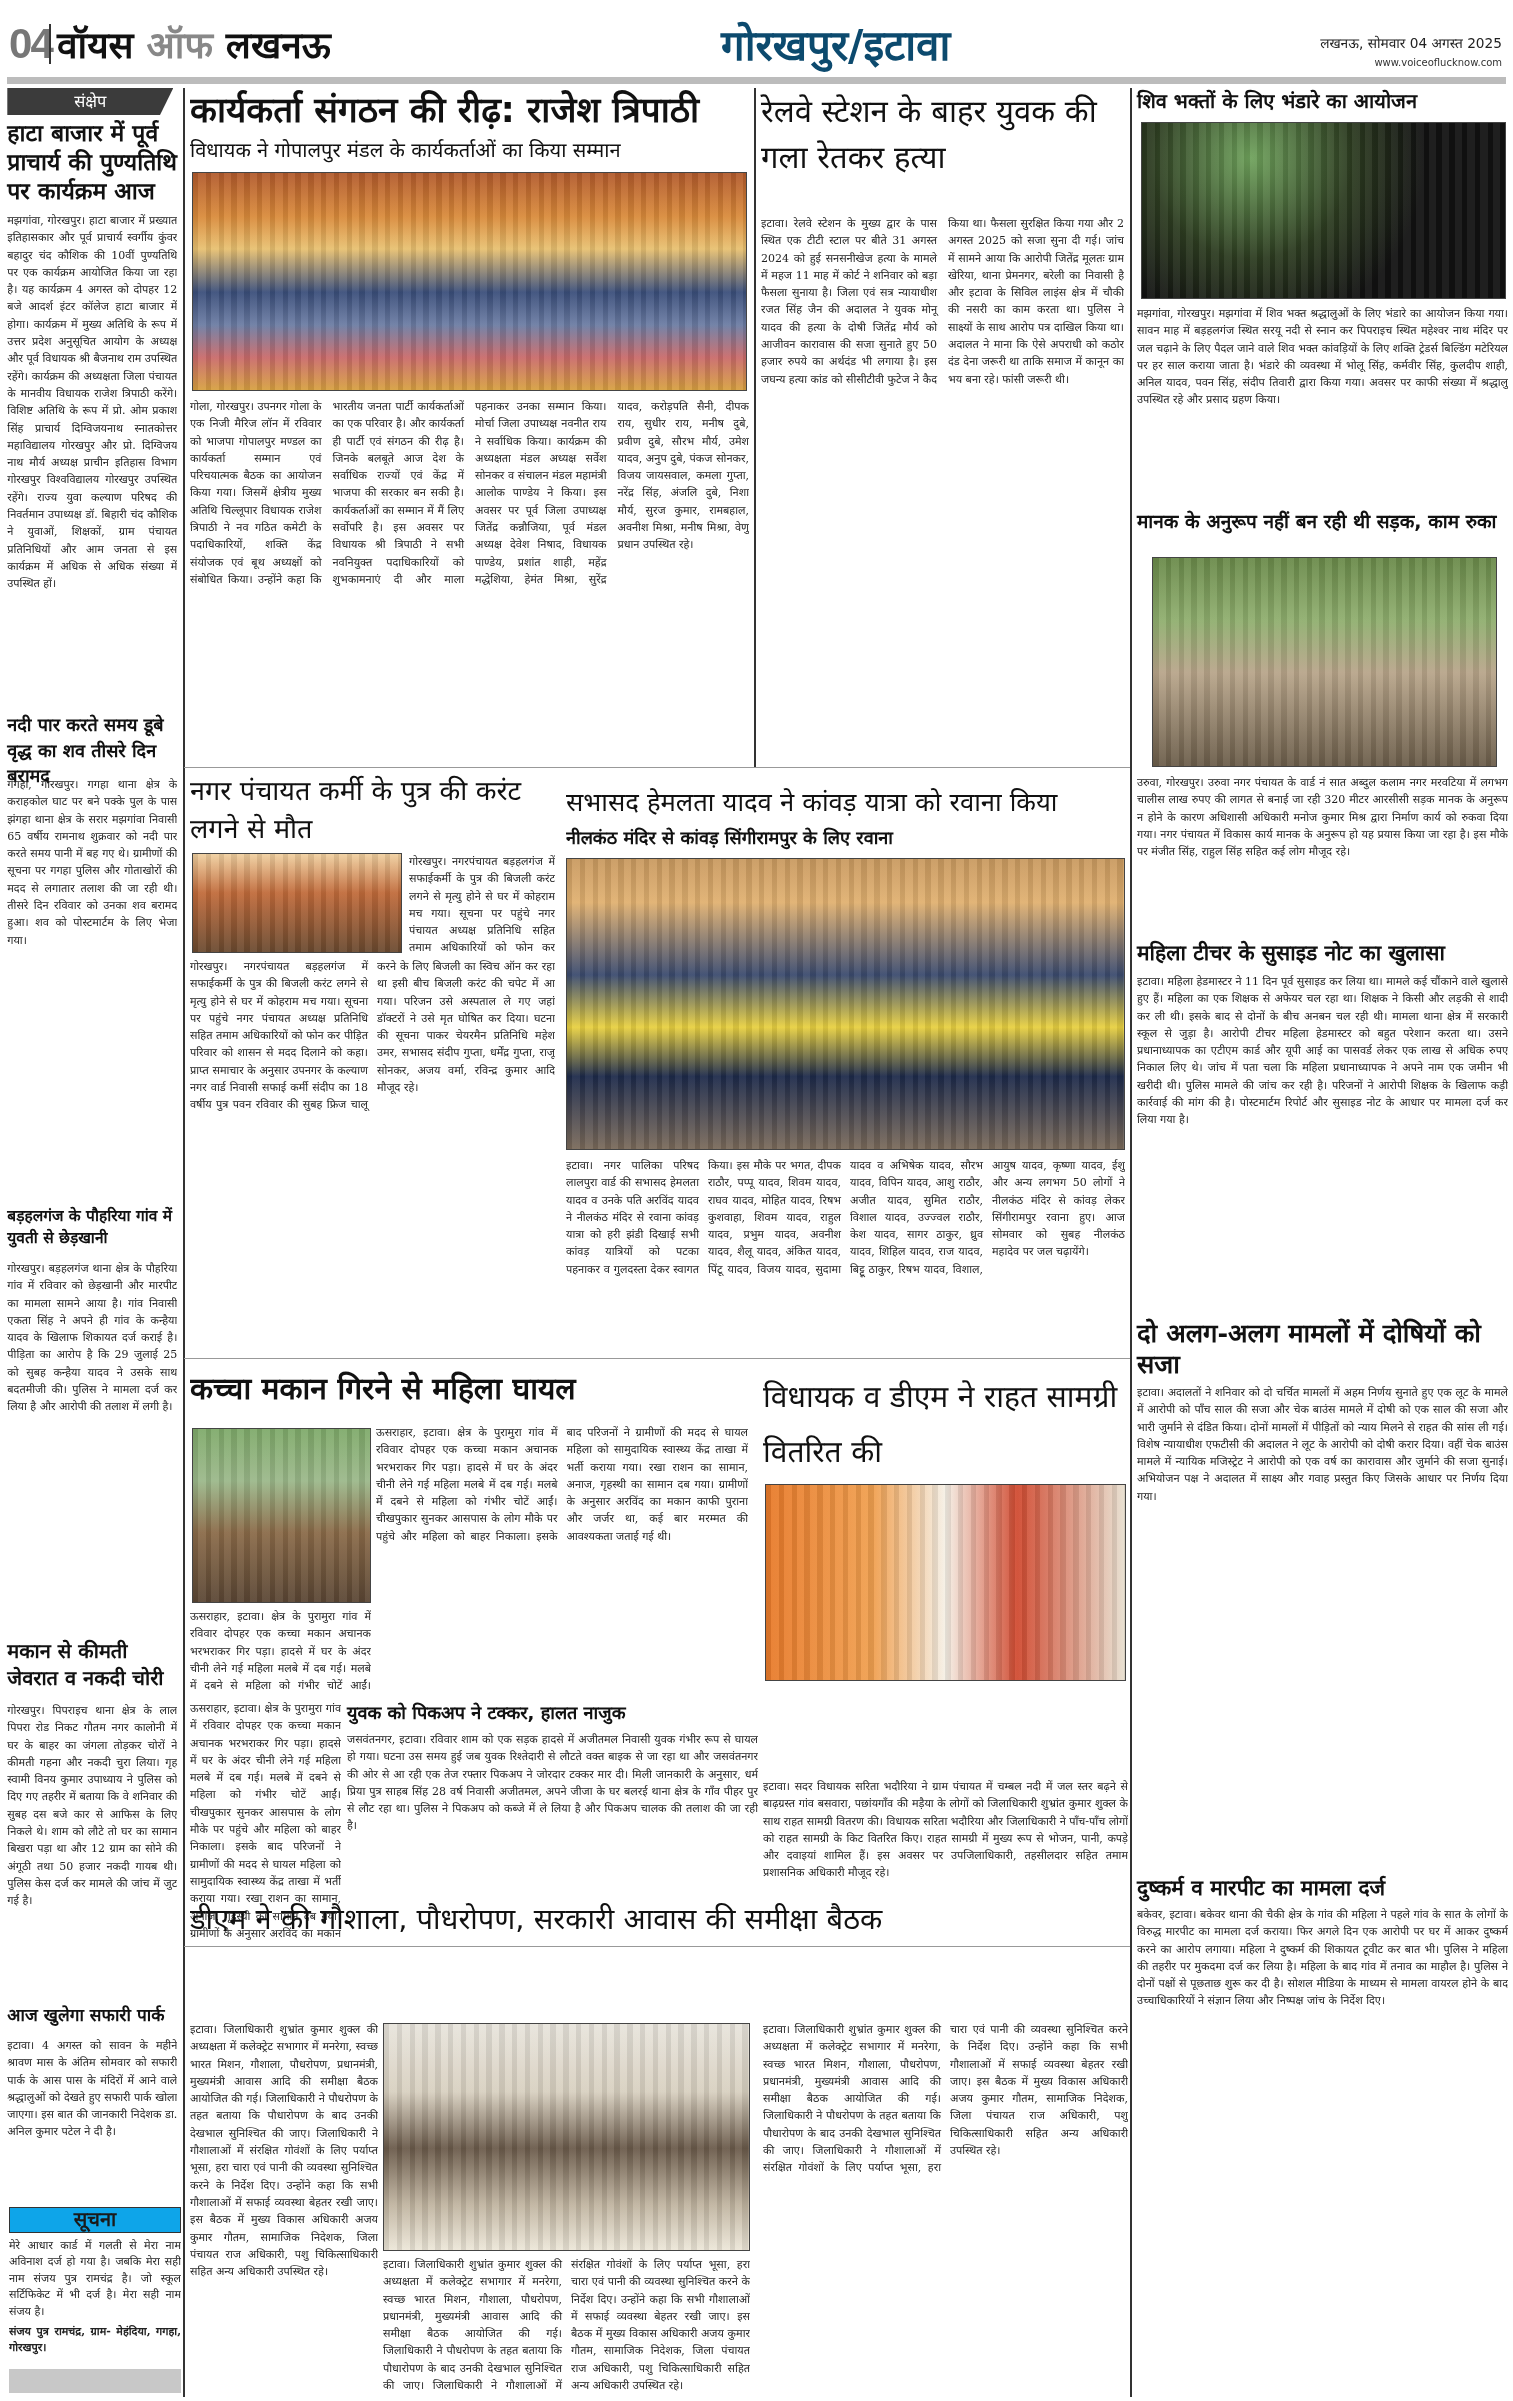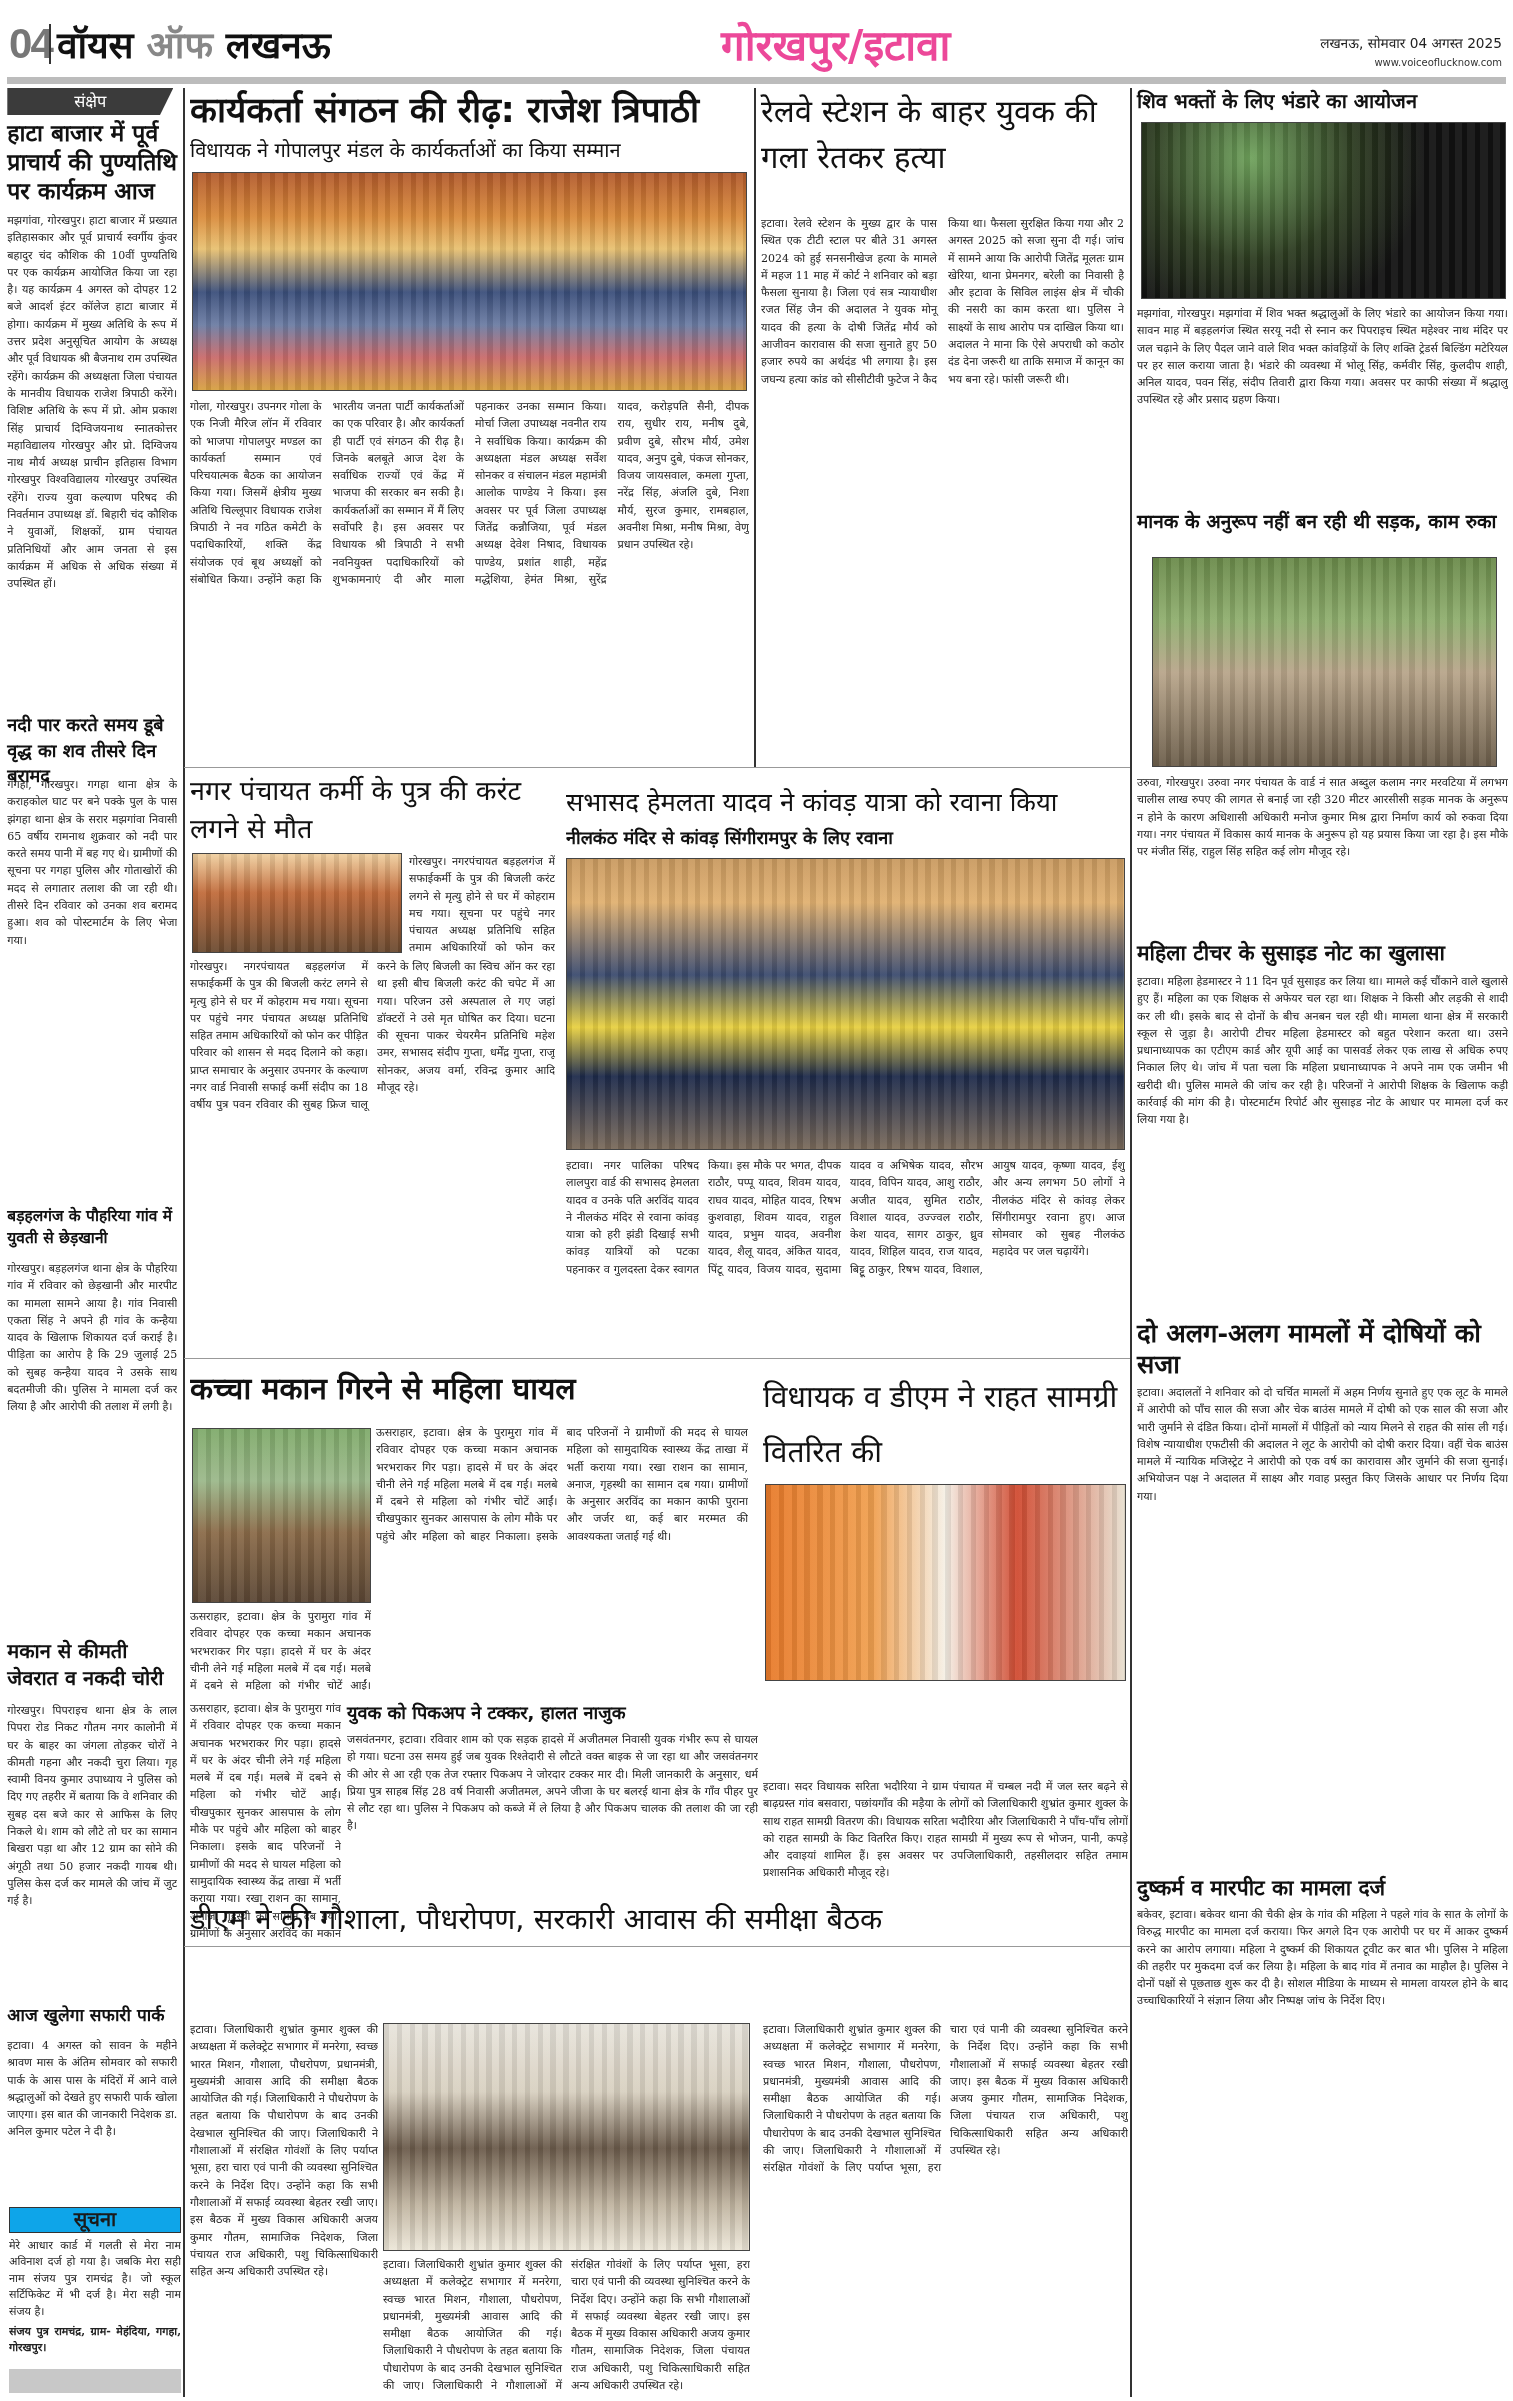--- a/index.html
+++ b/index.html
@@ -3,21 +3,21 @@
 <meta charset="utf-8">
 <style>
   * { box-sizing: border-box; margin: 0; padding: 0; }
   body { width: 1513px; height: 2401px; background: #ffffff; font-family: "DejaVu Sans", sans-serif; color: #1a1a1a; position: relative; overflow: hidden; }
   .abs { position: absolute; }
   .masthead { left: 0; top: 0; width: 1513px; height: 75px; }
   .page-no { left: 9px; top: 20px; font-size: 42px; font-weight: bold; color: #777; font-family: "Liberation Sans", sans-serif; letter-spacing: -1.8px; }
   .pn-sep { left: 49px; top: 24px; width: 1.8px; height: 40px; background: #333; }
   .brand { left: 57px; top: 18px; font-size: 37px; font-weight: bold; font-family: "DejaVu Sans", sans-serif; }
   .brand .b1 { color: #111; } .brand .b2 { color: #888; }
-  .edition { left: 721px; top: 14.6px; font-size: 42px; font-weight: bold; color: #ec4899; }
+  .edition { left: 721px; top: 14.6px; font-size: 42px; font-weight: bold; color: #0c4a6e; }
   .dateline { right: 11px; top: 33px; font-size: 13.7px; color: #222; }
   .website { right: 11px; top: 57px; font-size: 10px; color: #333; }
   .topbar { left: 7.3px; top: 77px; width: 1499px; height: 7.3px; background: #bcbcbc; }
   .col-rule { width: 1.8px; background: #333; }
   .h-rule { height: 1.8px; background: #333; }
   .sankshep { left: 7.3px; top: 88px; width: 166px; height: 27px; background: #3b3b3b; color: #fff; font-size: 16.4px; text-align: center; line-height: 27px; clip-path: polygon(0 0,100% 0,92% 100%,0 100%); }
   .headline { font-weight: bold; color: #111; line-height: 1.15; }
   .body-text { font-size: 11px; line-height: 17.3px; color: #222; text-align: justify; overflow: hidden; font-family: "DejaVu Serif", serif; }
   .photo { overflow: hidden; border: 0.9px solid #444; }
   .ph-crowd { background: linear-gradient(180deg,#b25a2c 0%,#d98a3a 20%,#e8c070 35%,#3a4e7a 55%,#6b7ca3 70%,#c96a6a 85%,#d7a040 100%); }

